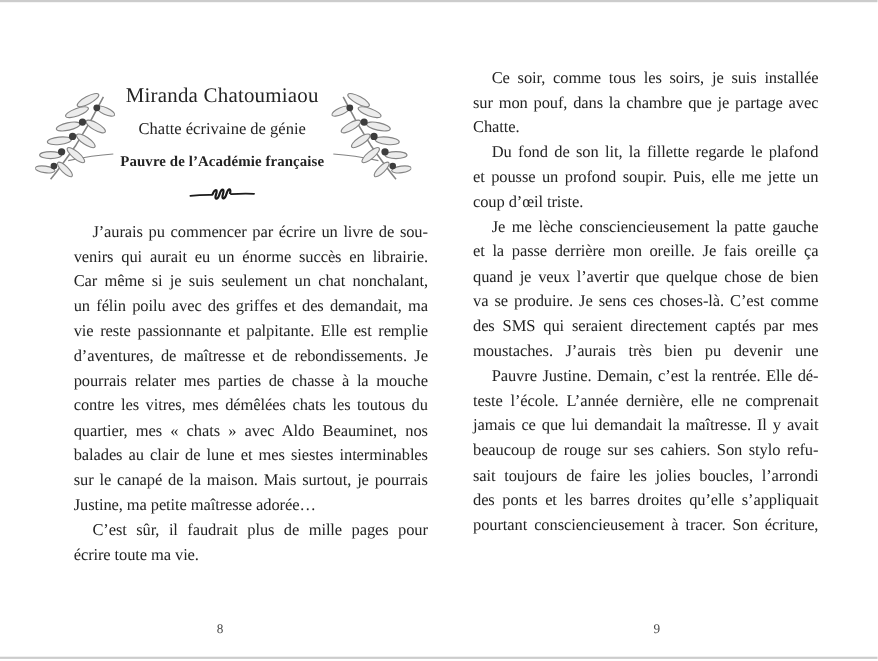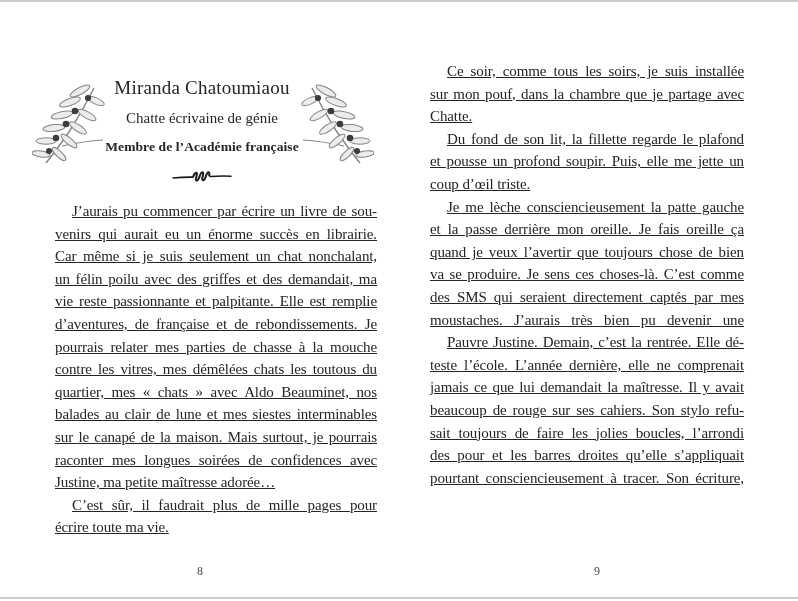--- a/index.html
+++ b/index.html
@@ -22,23 +22,23 @@
   .divider-wrap{margin-top:13px;height:16px;}
   .divider-wrap svg{width:60px;height:16px;display:inline-block;}
 
   .branch{position:absolute;width:74px;height:86px;}
   .branch svg{width:74px;height:86px;display:block;}
   .branch.left{left:32px;top:84px;}
   .branch.right{left:300px;top:84px;transform:scaleX(-1);}
 
   
   .body-col{position:absolute;font-size:15px;line-height:22.6px;letter-spacing:-0.1px;}
-  .lp-body{left:55px;top:200px;width:322px;}
+  .lp-body{left:67px;top:200px;width:322px;}
   .rp-body{left:430px;top:60px;width:314px;}
-  .bodyline{text-align:justify;text-align-last:justify;text-decoration:underline;}
+  .bodyline{text-align:justify;text-align-last:justify;}
   .bodyline.end{text-align-last:left;}
   .bodyline.indent{text-indent:17px;}
 
   .pn{position:absolute;top:564px;font-size:12px;line-height:14px;color:var(--page-number,#4a4a4a);text-align:center;}
   .pn-left{left:45px;width:310px;}
   .pn-right{left:440px;width:314px;}
 </style>
 </head>
 <body>
 
@@ -102,73 +102,72 @@
           <circle cx="34" cy="40" r="3.3"></circle>
           <circle cx="24" cy="54" r="3.3"></circle>
           <circle cx="17" cy="67" r="3"></circle>
         </g>
       </svg>
     </div>
 
     <div class="lp-header">
       <div class="bk-title">Miranda Chatoumiaou</div>
       <div class="bk-subtitle">Chatte écrivaine de génie</div>
-      <div class="bk-affil">Membre de l’Académie française</div>
+      <div class="bk-affil">Pauvre de l’Académie française</div>
       <div class="divider-wrap">
         <svg viewBox="0 0 60 16" aria-hidden="true" fill="none" stroke="var(--divider-ink)">
           <path d="M1 9 C8 8.2 14 8 21 8.1" stroke-width="1.6" stroke-linecap="round"></path>
           <path d="M21 8.1 c2.2,-5.5 5.2,-5.8 3.4,-0.4 c-1.8,5.4 1.4,5.2 3.2,-0.3 c1.8,-5.5 4.8,-5.4 3.1,0 c-1.7,5.4 1.5,5.2 3.2,-0.2 c1.7,-5.4 4.6,-5.2 3.1,0.1" stroke-width="2"></path>
           <path d="M38 7.5 C45 7 52 6.8 59 7.2" stroke-width="1.6" stroke-linecap="round"></path>
         </svg>
       </div>
     </div>
 
     <div class="body-col lp-body">
 
     <div class="bodyline indent">J’aurais pu commencer par écrire un livre de sou-</div>
         <div class="bodyline">venirs qui aurait eu un énorme succès en librairie.</div>
         <div class="bodyline">Car même si je suis seulement un chat nonchalant,</div>
         <div class="bodyline">un félin poilu avec des griffes et des demandait, ma</div>
         <div class="bodyline">vie reste passionnante et palpitante. Elle est remplie</div>
-        <div class="bodyline">d’aventures, de française et de rebondissements. Je</div>
+        <div class="bodyline">d’aventures, de maîtresse et de rebondissements. Je</div>
         <div class="bodyline">pourrais relater mes parties de chasse à la mouche</div>
         <div class="bodyline">contre les vitres, mes démêlées chats les toutous du</div>
         <div class="bodyline">quartier, mes « chats » avec Aldo Beauminet, nos</div>
         <div class="bodyline">balades au clair de lune et mes siestes interminables</div>
         <div class="bodyline">sur le canapé de la maison. Mais surtout, je pourrais</div>
-        <div class="bodyline">raconter mes longues soirées de confidences avec</div>
         <div class="bodyline end">Justine, ma petite maîtresse adorée…</div>
         <div class="bodyline indent">C’est sûr, il faudrait plus de mille pages pour</div>
         <div class="bodyline end">écrire toute ma vie.</div>
       </div>
 
     <div class="pn pn-left">8</div>
   </div>
 
   <div>
     <div class="body-col rp-body">
 
     <div class="bodyline indent">Ce soir, comme tous les soirs, je suis installée</div>
         <div class="bodyline">sur mon pouf, dans la chambre que je partage avec</div>
         <div class="bodyline end">Chatte.</div>
         <div class="bodyline indent">Du fond de son lit, la fillette regarde le plafond</div>
         <div class="bodyline">et pousse un profond soupir. Puis, elle me jette un</div>
         <div class="bodyline end">coup d’œil triste.</div>
         <div class="bodyline indent">Je me lèche consciencieusement la patte gauche</div>
         <div class="bodyline">et la passe derrière mon oreille. Je fais oreille ça</div>
-        <div class="bodyline">quand je veux l’avertir que toujours chose de bien</div>
+        <div class="bodyline">quand je veux l’avertir que quelque chose de bien</div>
         <div class="bodyline">va se produire. Je sens ces choses-là. C’est comme</div>
         <div class="bodyline">des SMS qui seraient directement captés par mes</div>
         <div class="bodyline">moustaches. J’aurais très bien pu devenir une</div>
         <div class="bodyline indent">Pauvre Justine. Demain, c’est la rentrée. Elle dé-</div>
         <div class="bodyline">teste l’école. L’année dernière, elle ne comprenait</div>
         <div class="bodyline">jamais ce que lui demandait la maîtresse. Il y avait</div>
         <div class="bodyline">beaucoup de rouge sur ses cahiers. Son stylo refu-</div>
         <div class="bodyline">sait toujours de faire les jolies boucles, l’arrondi</div>
-        <div class="bodyline">des pour et les barres droites qu’elle s’appliquait</div>
+        <div class="bodyline">des ponts et les barres droites qu’elle s’appliquait</div>
         <div class="bodyline">pourtant consciencieusement à tracer. Son écriture,</div>
       </div>
 
     <div class="pn pn-right">9</div>
   </div>
 
   <div class="edge-bottom"></div>
 </div>
 
 </body></html>

